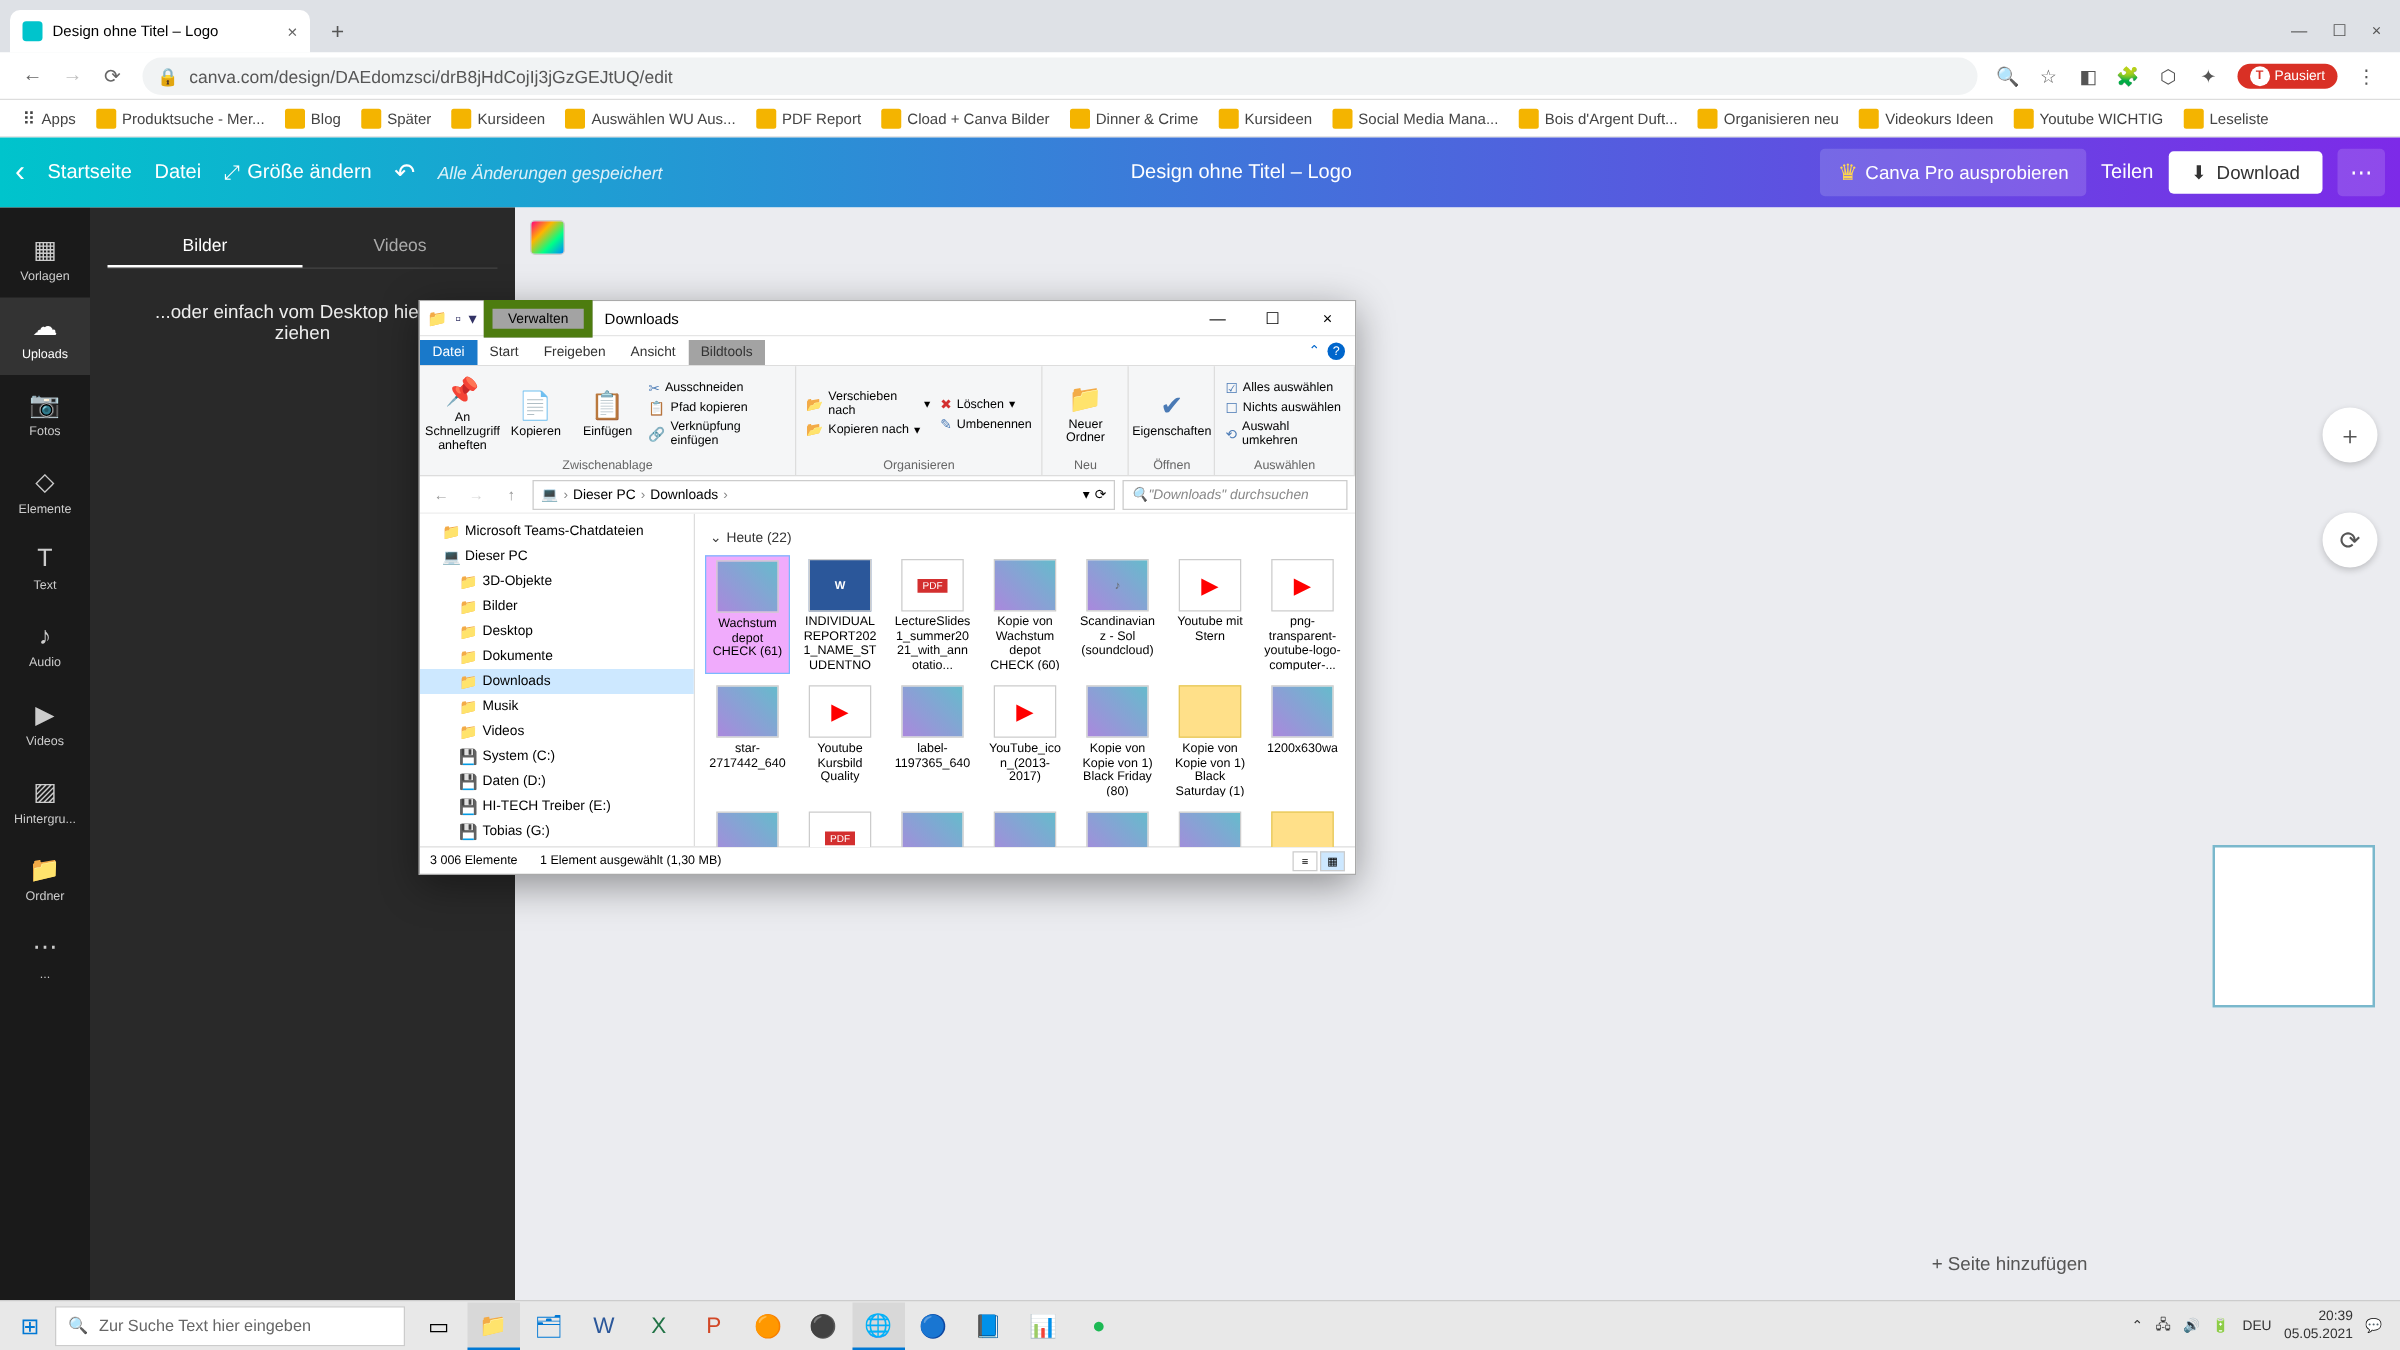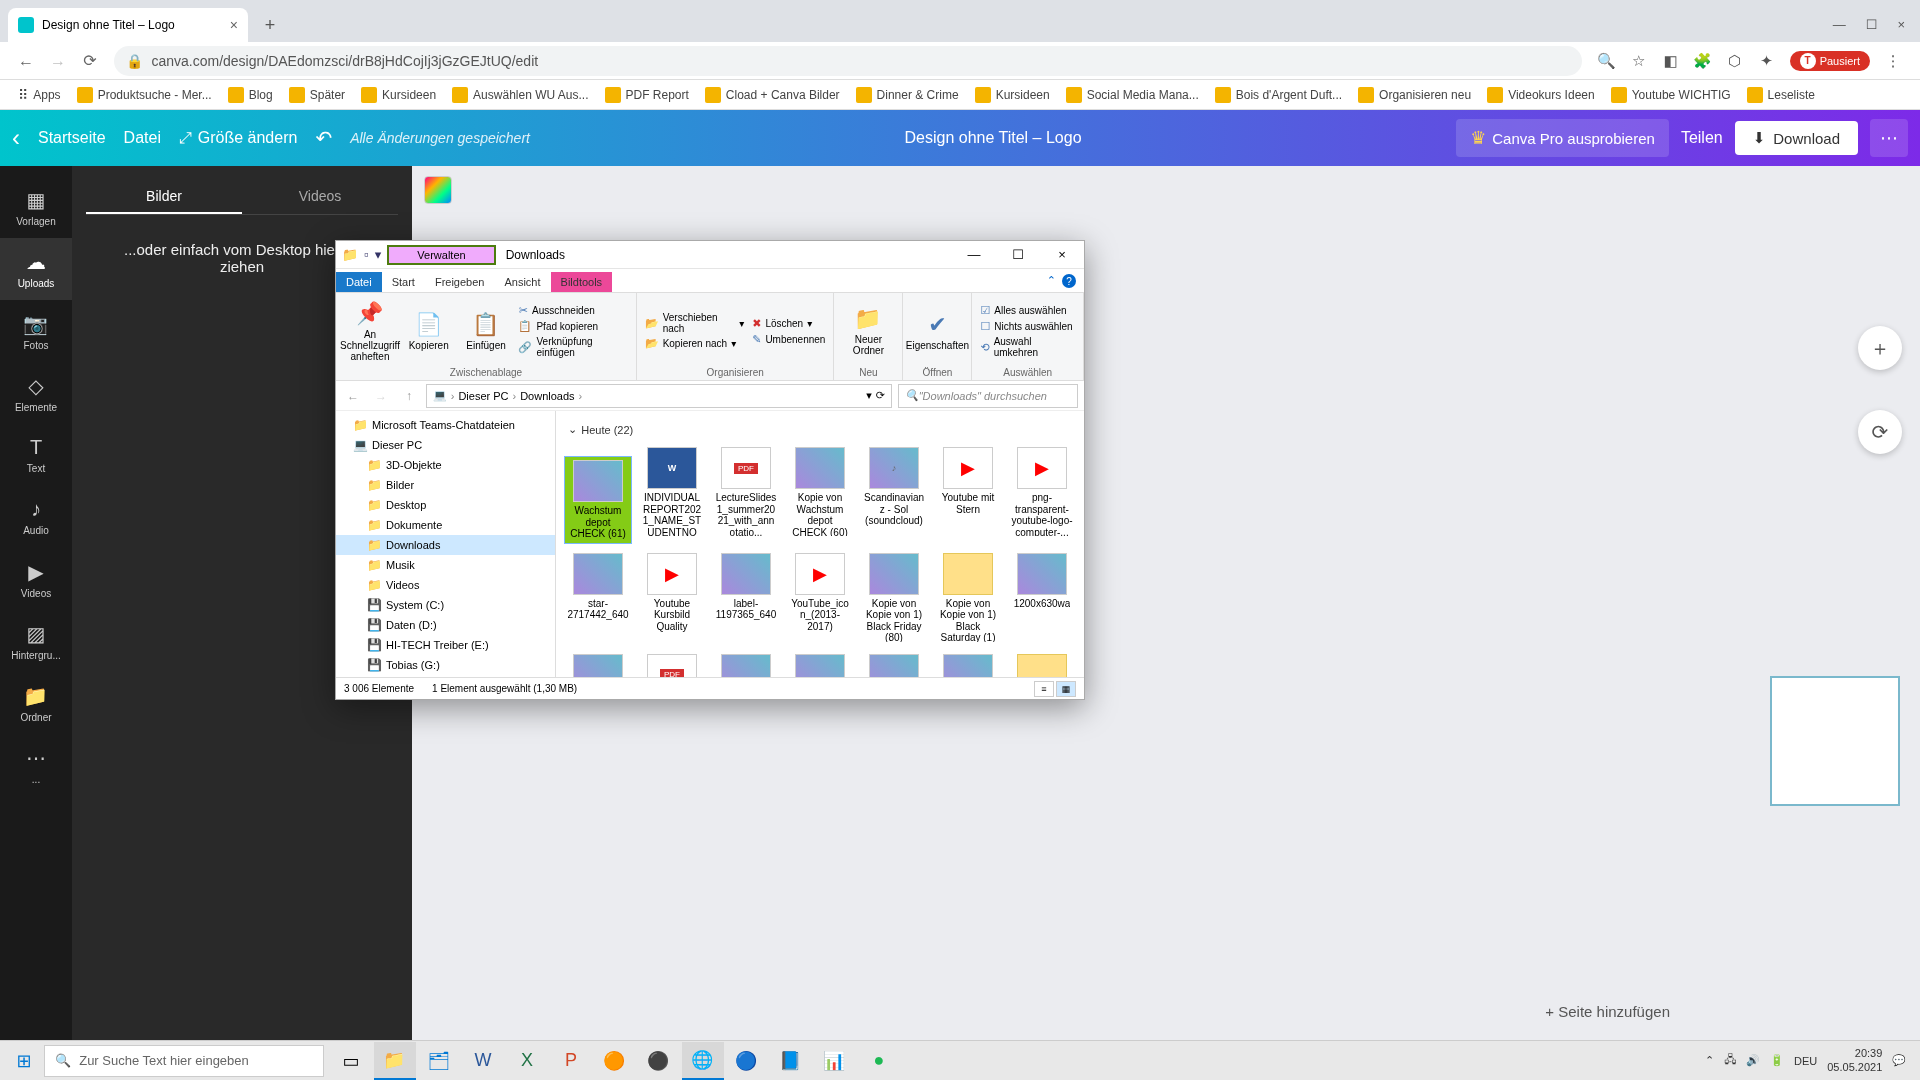--- a/index.html
+++ b/index.html
@@ -67,29 +67,29 @@
 .bottom-bar .right-tools { margin-left:auto; display:flex; align-items:center; gap:16px; }
 .zoom-slider { width:80px; height:4px; background:#ccc; border-radius:2px; position:relative; }
 .zoom-slider::after { content:""; width:12px; height:12px; background:#333; border-radius:50%; position:absolute; left:20%; top:-4px; }
 .tool-icon { width:22px; height:22px; border:1px solid #aaa; border-radius:3px; display:flex; align-items:center; justify-content:center; font-size:12px; }
 
 
 .explorer { position:absolute; top:240px; left:335px; width:750px; height:460px; background:#fff; border:1px solid #aaa; box-shadow:0 8px 30px rgba(0,0,0,.4); display:flex; flex-direction:column; font-size:12px; }
 .exp-titlebar { height:28px; display:flex; align-items:center; background:#fff; border-bottom:1px solid #e5e5e5; }
 .exp-qat { display:flex; align-items:center; gap:6px; padding:0 6px; }
 .exp-qat-icon { font-size:13px; color:#336; }
-.exp-tab-context { background:#f0abfc; padding:2px 28px; font-size:11px; border:2px solid #4d7c0f; }
+.exp-tab-context { background:#a3a3a3; padding:2px 12px; font-size:11px; border:7px solid #4d7c0f; }
 .exp-title { margin-left:10px; font-size:12px; }
 .exp-winbtns { margin-left:auto; display:flex; }
 .exp-winbtn { width:44px; height:28px; display:flex; align-items:center; justify-content:center; font-size:13px; }
 
 .exp-ribbon-tabs { display:flex; border-bottom:1px solid #ddd; height:24px; font-size:11px; align-items:flex-end; }
 .exp-rtab { padding:4px 10px; color:#333; }
 .exp-rtab.active { background:#1979ca; color:#fff; }
-.exp-rtab.context { background:#ec4899; }
+.exp-rtab.context { background:#a3a3a3; }
 .exp-rtab-help { margin-left:auto; padding:4px 8px; color:#0066cc; display:flex; gap:6px; }
 
 .exp-ribbon { height:88px; background:#f5f6f7; border-bottom:1px solid #ddd; display:flex; font-size:10px; }
 .ribbon-group { border-right:1px solid #ddd; padding:4px 8px 2px; display:flex; flex-direction:column; }
 .ribbon-group-content { flex:1; display:flex; align-items:center; gap:8px; }
 .ribbon-group-label { text-align:center; color:#666; font-size:10px; margin-top:2px; }
 .ribbon-big { display:flex; flex-direction:column; align-items:center; gap:2px; width:52px; text-align:center; }
 .ribbon-big .ico { font-size:22px; color:#4a7ab5; }
 .ribbon-small-col { display:flex; flex-direction:column; gap:3px; }
 .ribbon-small { display:flex; align-items:center; gap:4px; }
@@ -108,21 +108,21 @@
 .tree-item.selected { background:#cde8ff; }
 .tree-icon { width:14px; height:14px; display:inline-flex; align-items:center; justify-content:center; font-size:12px; }
 .ti-folder{ color:#f4b400; }
 .ti-drive{ color:#888; }
 .ti-pc{ color:#336; }
 
 .exp-files { flex:1; overflow:auto; padding:8px; }
 .file-group-header { font-size:11px; color:#333; padding:4px 0 8px 4px; display:flex; align-items:center; gap:4px; }
 .file-grid { display:flex; flex-wrap:wrap; gap:6px; }
 .file-item { width:68px; display:flex; flex-direction:column; align-items:center; text-align:center; font-size:10px; padding:3px; }
-.file-item.selected { background:#84cc16; border:1px solid #7ab8ff;margin-top:12px; }
+.file-item.selected { background:#f0abfc; border:1px solid #7ab8ff; }
 .file-thumb { width:50px; height:42px; background:#eee; border:1px solid #ccc; display:flex; align-items:center; justify-content:center; font-size:9px; color:#666; margin-bottom:3px; }
 .file-thumb.pdf { background:#fff; }
 .file-thumb.pdf::after { content:"PDF"; background:#d32f2f; color:#fff; padding:1px 4px; font-size:8px; }
 .file-thumb.word { background:#2b579a; color:#fff; font-weight:bold; }
 .file-thumb.yt { background:#fff; color:#ff0000; font-size:18px; }
 .file-thumb.folder { background:#ffe089; border-color:#e5c75a; }
 .file-thumb.img { background:linear-gradient(45deg,#a8d,#6bc); }
 .file-name { word-break:break-word; line-height:1.15; max-height:44px; overflow:hidden; }
 
 .exp-status { height:22px; border-top:1px solid #ddd; display:flex; align-items:center; padding:0 8px; font-size:10px; gap:18px; }

